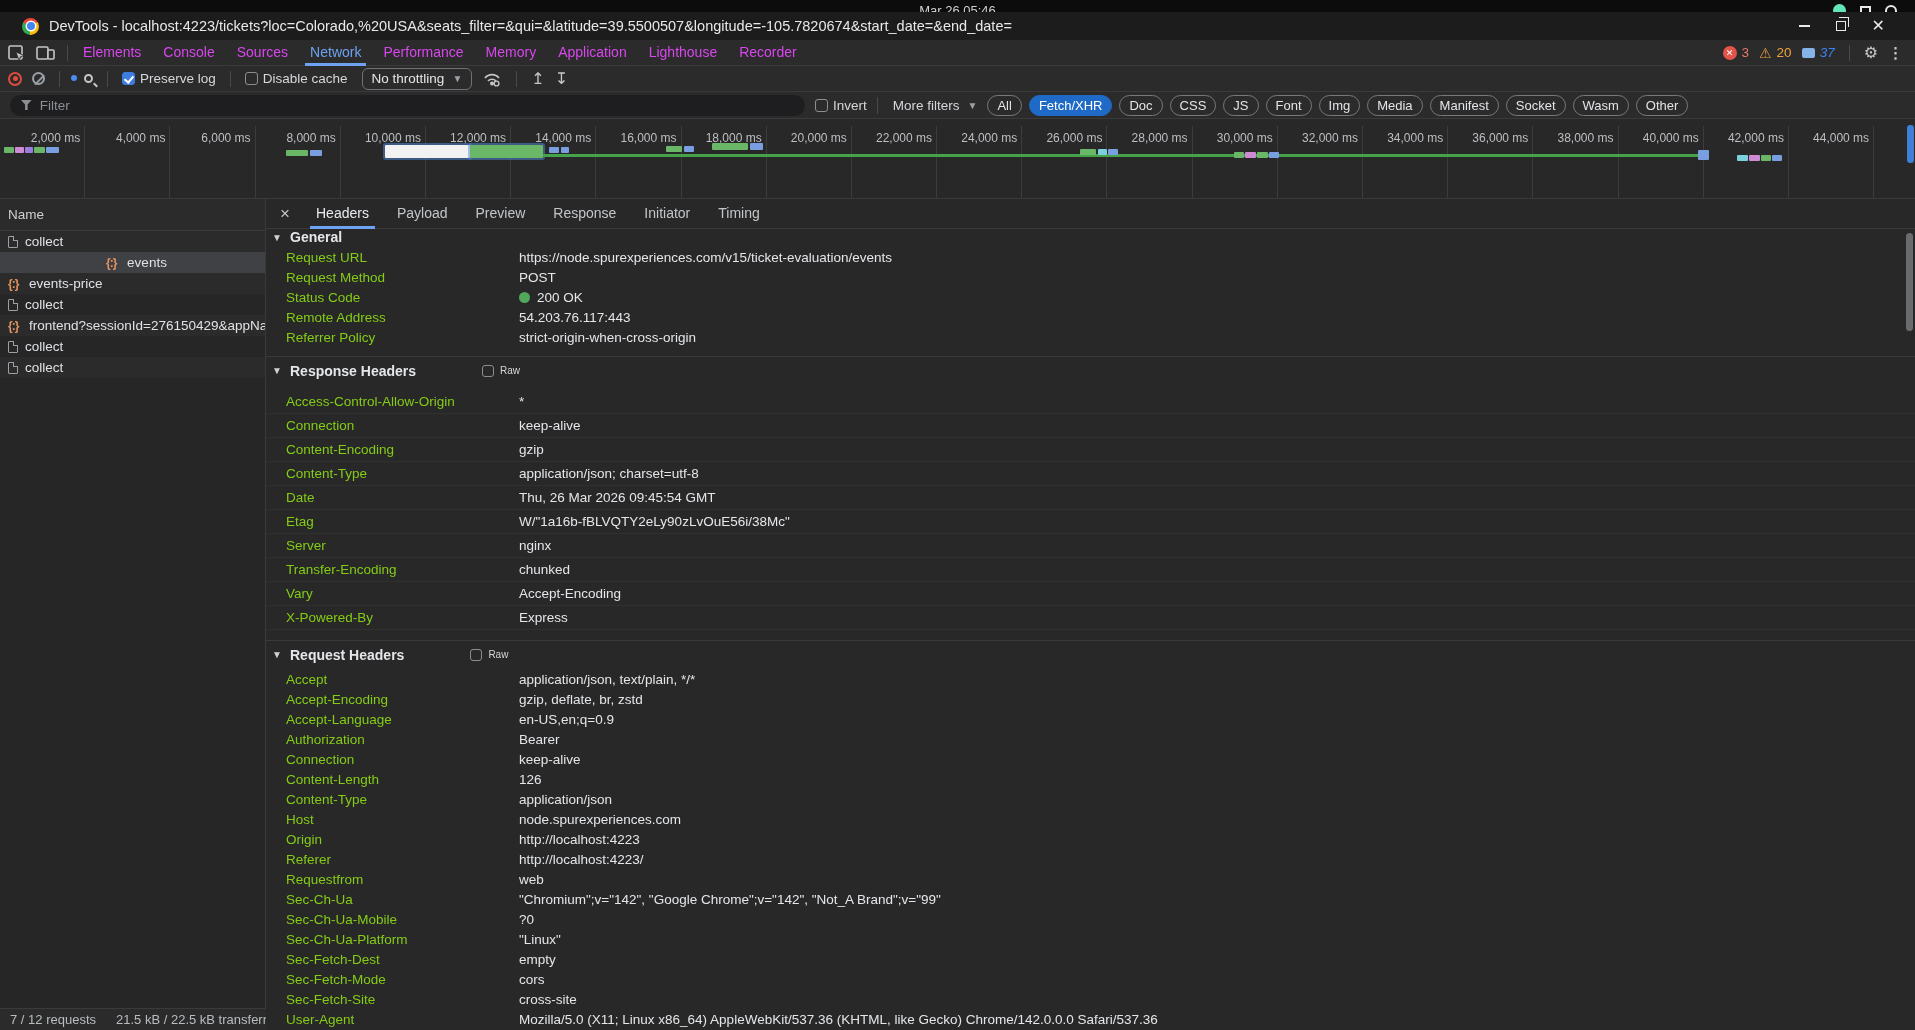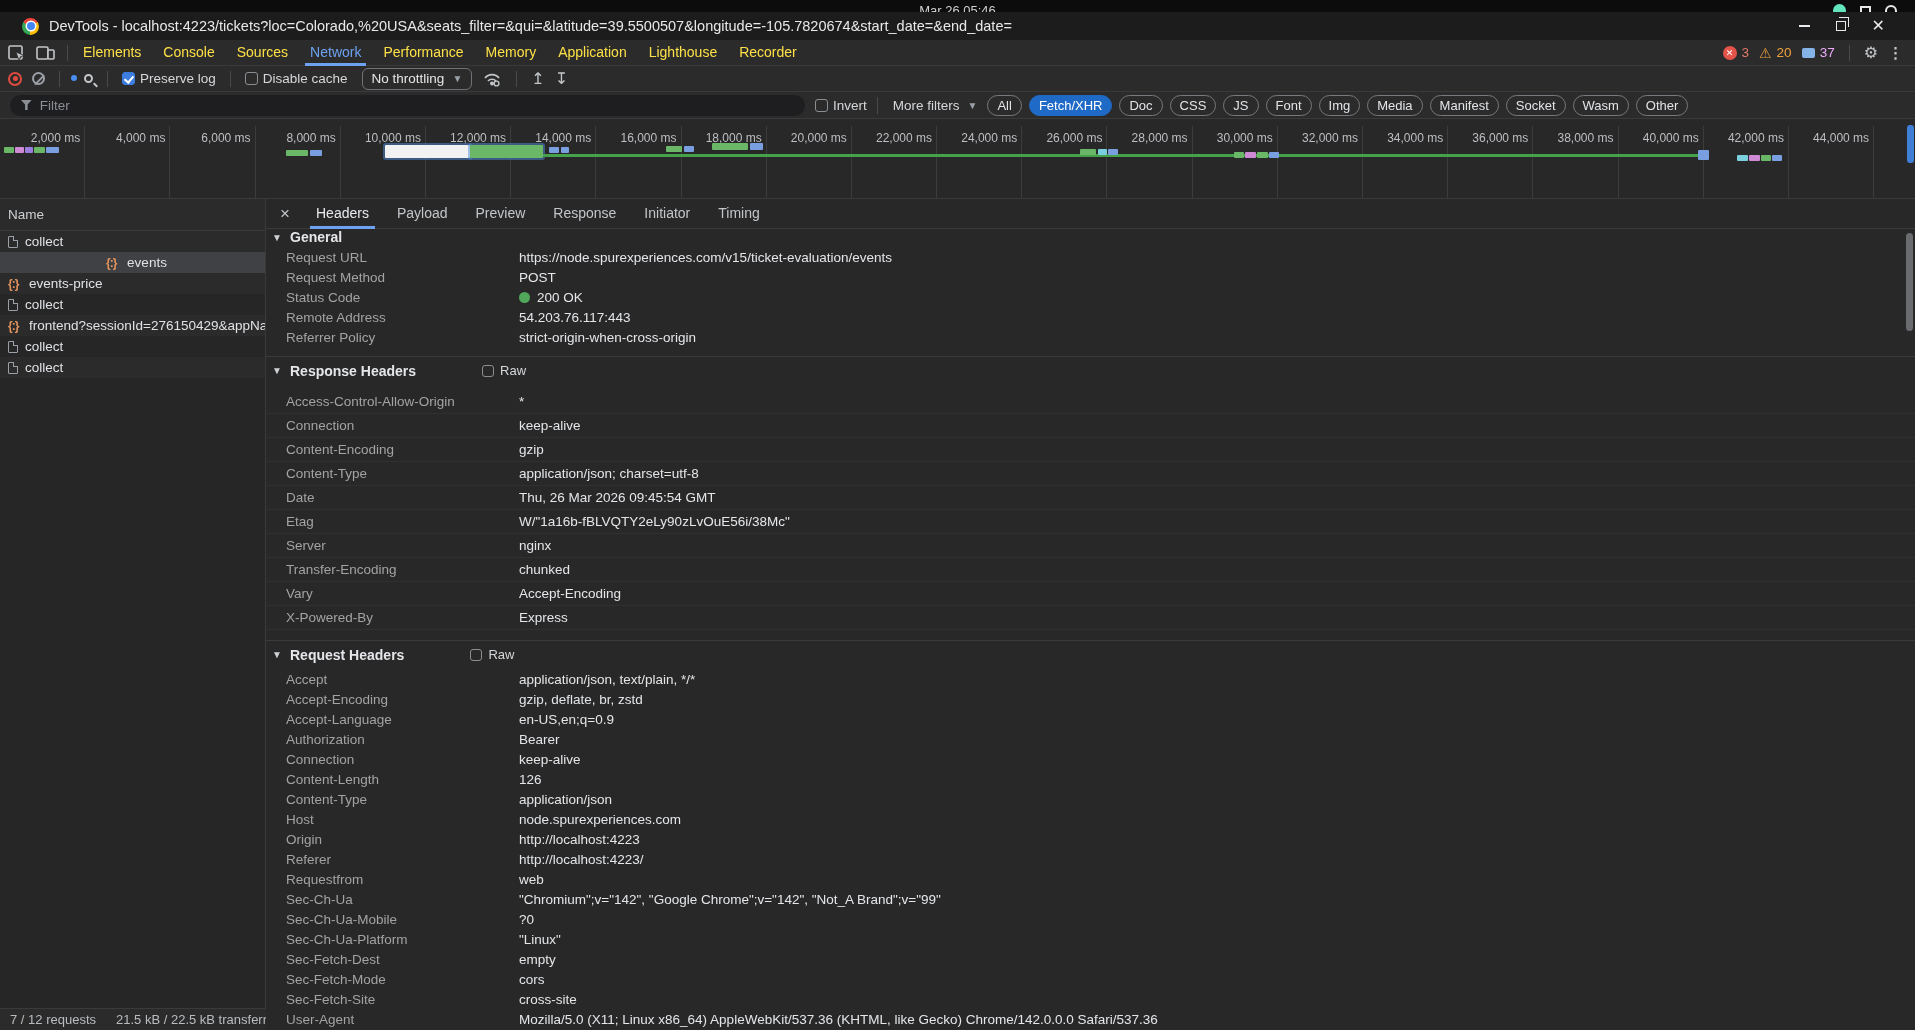--- a/index.html
+++ b/index.html
@@ -29,32 +29,32 @@
   .win-restore { width:10px; height:10px; border:1.5px solid #e8eaed; position:relative; }
   .win-restore::before { content:''; position:absolute; left:2.5px; top:-5px; width:9px; height:9px;
     border-top:1.5px solid #e8eaed; border-right:1.5px solid #e8eaed; }
   .win-close { color:#e8eaed; font-size:16px; line-height:10px; }
 
   
   #tabsbar { position:absolute; left:0; top:40px; width:100%; height:26px; background:#2b2b2b;
     border-bottom:1px solid #3a3a3a; display:flex; align-items:center; }
   .tb-icons { display:flex; align-items:center; gap:10px; padding:0 8px; }
   .tb-sep { width:1px; height:16px; background:#4a4a4a; margin:0 4px; }
-  .main-tab { padding:0 11px; height:26px; line-height:25px; font-size:14px; color:#fde047; position:relative; cursor:default; }
+  .main-tab { padding:0 11px; height:26px; line-height:25px; font-size:14px; color:#d946ef; position:relative; cursor:default; }
   .main-tab.active { color:#6da2f0; }
   .main-tab.active::after { content:''; position:absolute; left:6px; right:6px; bottom:0; height:2.5px; background:#6da2f0; }
   #tabsbar .right { margin-left:auto; display:flex; align-items:center; gap:10px; padding-right:12px; }
   .ic-err { width:14px; height:14px; border-radius:50%; background:#e25449; color:#fff; font-size:9px;
     display:flex; align-items:center; justify-content:center; }
   .cnt-err { color:#e2796a; font-size:13.5px; margin-left:-5px; }
   .ic-warn { color:#f0a13c; font-size:14px; line-height:14px; }
   .cnt-warn { color:#f0a13c; font-size:13.5px; margin-left:-5px; }
   .ic-bubble { width:13px; height:10px; background:#85b3e8; border-radius:2px; position:relative; }
   .ic-bubble::after { content:''; position:absolute; left:2px; bottom:-3px; border:3px solid transparent; border-top-color:#85b3e8; }
-  .cnt-issue { color:#f0abfc; font-size:13.5px; margin-left:-5px; }
+  .cnt-issue { color:#3b82f6; font-size:13.5px; margin-left:-5px;font-style:italic; }
   .ic-gear { color:#c3c6c9; font-size:16px; line-height:16px; }
   .ic-kebab { color:#c3c6c9; font-size:15px; font-weight:bold; letter-spacing:0; }
   svg.mini { display:block; }
 
   
   #nettoolbar { position:absolute; left:0; top:66px; width:100%; height:26px; background:#2b2b2b;
     border-bottom:1px solid #3a3a3a; display:flex; align-items:center; gap:10px; padding:0 8px;text-align:center; }
   .ic-record { width:14px; height:14px; border:2px solid #df4b3e; border-radius:50%; position:relative; }
   .ic-record::after { content:''; position:absolute; left:2.5px; top:2.5px; width:5px; height:5px; border-radius:50%; background:#df4b3e; }
   .ic-clear { width:13px; height:13px; border:2px solid #9aa0a6; border-radius:50%; position:relative; }
@@ -141,23 +141,23 @@
   .dtab { padding:0 14px; height:30px; line-height:29px; font-size:14px; color:#c3c6c9; position:relative; }
   .dtab.active { color:#e8eaed; }
   .dtab.active::after { content:''; position:absolute; left:8px; right:8px; bottom:0; height:3px; background:#6da2f0; }
   #dcontent { position:absolute; left:0; top:31px; right:0; bottom:0; overflow:hidden; }
   .dscroll-thumb { position:absolute; right:2px; top:3px; width:7px; height:98px; background:#696b6e; border-radius:4px; }
   .section-hdr { display:flex; align-items:center; height:26px; padding-left:6px; gap:6px; }
   .section-hdr .tri { color:#cfd2d5; font-size:10px; width:12px; }
   .section-hdr .stitle { font-size:14px; font-weight:bold; color:#e4e6e9; }
   .raw-group { display:flex; align-items:center; gap:6px; margin-left:60px; }
   .raw-group .chk { width:12px; height:12px; }
-  .raw-lbl { font-size:13px; color:#d5d7da; }
+  .raw-lbl { font-size:10px; color:#d5d7da; }
   .hrow { display:flex; align-items:flex-start; padding-left:20px; font-size:13.5px; }
-  .hrow .hname { width:233px; flex:0 0 auto; color:#a3a3a3; }
+  .hrow .hname { width:233px; flex:0 0 auto; color:#84cc16; }
   .hrow .hval { color:#e4e6e9; display:flex; align-items:center; gap:7px; white-space:nowrap;text-align:right; }
   .g-rows .hrow { height:20px; }
   .resp-rows .hrow { height:24px; padding-top:4px; border-bottom:1px solid #303030; }
   .req-rows .hrow { height:20px; padding-top:2px; }
   .status-dot { display:none; width:11px; height:11px; border-radius:50%; background:#52a85a; }
   .status-dot.show { display:inline-block; }
   .sect-div { border-top:1px solid #3a3a3a; margin-top:6px; padding-top:2px; }
 </style>
 </head>
 <body>

